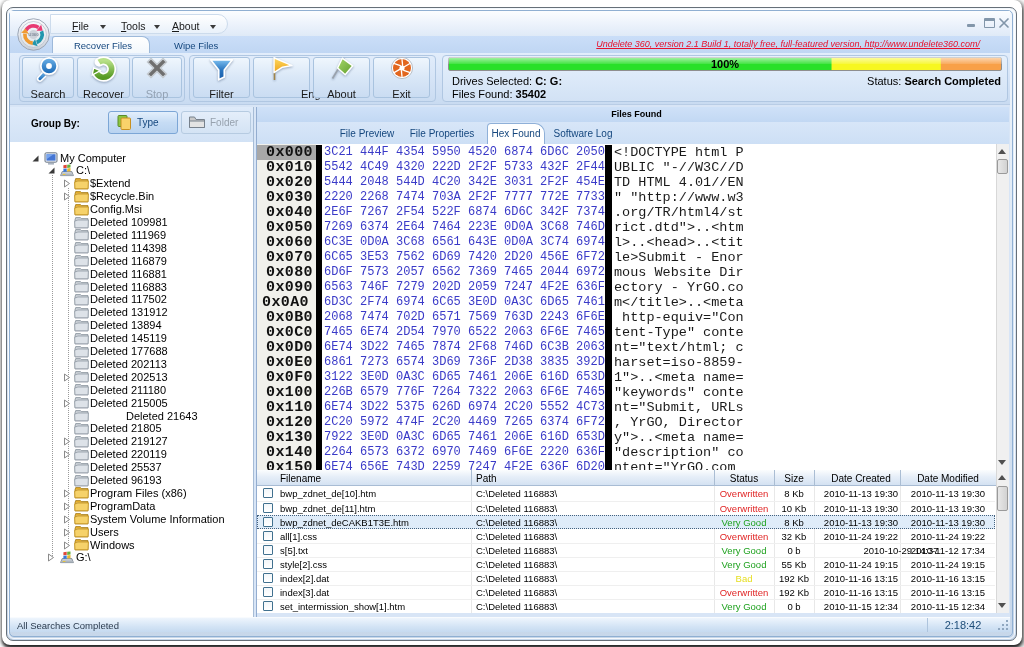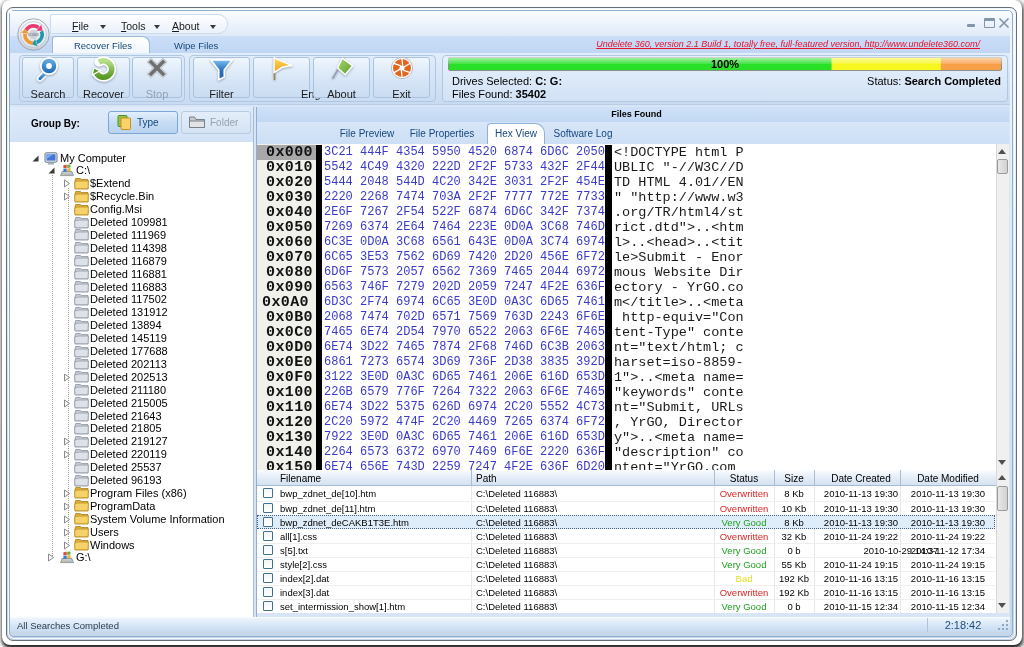--- a/index.html
+++ b/index.html
@@ -307,21 +307,21 @@
     <path d="M1 2.8 L1 10.8 L14 10.8 L14 1.6 L7.5 1.6 L6.3 0.4 L1.8 0.4 Z" fill="#c4cad1" stroke="#848e98" stroke-width="0.8"></path>
     <rect x="2.2" y="2.8" width="10.6" height="7" fill="#f2f5f8"></rect>
     <path d="M0.6 4.2 L4 3 L14.4 3 L14 10.8 L1 10.8 Z" fill="#dde2e8" stroke="#8f99a3" stroke-width="0.8"></path>
   </svg>
 <div class="a" style="left:90px;top:396.6px;font-size:11px;white-space:nowrap;">Deleted 215005</div>
 <svg class="a" style="left:74px;top:410.0px" width="15" height="12" viewBox="0 0 15 12">
     <path d="M1 2.8 L1 10.8 L14 10.8 L14 1.6 L7.5 1.6 L6.3 0.4 L1.8 0.4 Z" fill="#c4cad1" stroke="#848e98" stroke-width="0.8"></path>
     <rect x="2.2" y="2.8" width="10.6" height="7" fill="#f2f5f8"></rect>
     <path d="M0.6 4.2 L4 3 L14.4 3 L14 10.8 L1 10.8 Z" fill="#dde2e8" stroke="#8f99a3" stroke-width="0.8"></path>
   </svg>
-<div class="a" style="left:90px;top:409.5px;font-size:11px;white-space:nowrap;">Deleted 21643</div>
+<div class="a" style="left:90px;top:409.5px;font-size:11px;white-space:nowrap;padding-left:36px;">Deleted 21643</div>
 <svg class="a" style="left:74px;top:422.9px" width="15" height="12" viewBox="0 0 15 12">
     <path d="M1 2.8 L1 10.8 L14 10.8 L14 1.6 L7.5 1.6 L6.3 0.4 L1.8 0.4 Z" fill="#c4cad1" stroke="#848e98" stroke-width="0.8"></path>
     <rect x="2.2" y="2.8" width="10.6" height="7" fill="#f2f5f8"></rect>
     <path d="M0.6 4.2 L4 3 L14.4 3 L14 10.8 L1 10.8 Z" fill="#dde2e8" stroke="#8f99a3" stroke-width="0.8"></path>
   </svg>
 <div class="a" style="left:90px;top:422.4px;font-size:11px;white-space:nowrap;">Deleted 21805</div>
 <svg class="a" style="left:63px;top:437.3px" width="8" height="9" viewBox="0 0 8 9">
     <path d="M1.5 1 L6.5 4.5 L1.5 8 Z" fill="#fff" stroke="#8a8a8a" stroke-width="1"></path>
   </svg>
 <svg class="a" style="left:74px;top:435.8px" width="15" height="12" viewBox="0 0 15 12">
@@ -412,21 +412,21 @@
   </svg>
 <div class="a" style="left:76px;top:551.4px;font-size:11px;white-space:nowrap;">G:\</div>
 <div class="a" style="left:256px;top:107px;width:1px;height:510px;background:#93add0;"></div>
 <div class="a" style="left:257px;top:107px;width:752px;height:15px;background:linear-gradient(180deg,#cfe1f8,#c2d8f3);"></div>
 <div class="a" style="left:257px;top:109px;width:752px;text-align:center;font-weight:bold;font-size:9px;text-indent:7px;">Files Found</div>
 <div class="a" style="left:257px;top:122px;width:752px;height:22px;background:linear-gradient(180deg,#d8e6f8,#cddff5);"></div>
 <div class="a" style="left:487px;top:123px;width:58px;height:21px;background:#fff;border:1px solid #8fb0d8;border-bottom:none;border-radius:4px 10px 0 0;"></div>
 <div class="a nav" style="left:263px;top:128px;width:62px;text-align:center;font-size:15px;white-space:nowrap;margin-top:15px;">Deleted Files</div>
 <div class="a nav" style="left:338px;top:128px;width:58px;text-align:center;font-size:10px;white-space:nowrap;">File Preview</div>
 <div class="a nav" style="left:406px;top:128px;width:72px;text-align:center;font-size:10px;white-space:nowrap;">File Properties</div>
-<div class="a nav" style="left:489px;top:128px;width:54px;text-align:center;font-size:10px;white-space:nowrap;">Hex View</div>
+<div class="a nav" style="left:489px;top:128px;width:54px;text-align:center;font-size:10px;white-space:nowrap;">Hex Found</div>
 <div class="a nav" style="left:552px;top:128px;width:62px;text-align:center;font-size:10px;white-space:nowrap;">Software Log</div>
 <div class="a" style="left:257px;top:144px;width:752px;height:326px;background:#fff;"></div>
 <div class="a" style="left:257px;top:144px;width:59px;height:326px;background:#f1f1ec;border-right:0;"></div>
 <div class="a" style="left:257px;top:145px;width:59px;height:15px;background:#a8a8a8;"></div>
 <div class="a" style="left:316px;top:145px;width:6px;height:325px;background:#000;"></div>
 <div class="a" style="left:605px;top:145px;width:7px;height:325px;background:#000;"></div>
 <div class="a mono" style="left:258px;top:145px;width:55px;height:15px;line-height:15px;text-align:right;font-size:15px;font-weight:bold;letter-spacing:0.4px;color:#111;">0x000</div>
 <div class="a mono" style="left:324px;top:145px;height:15px;line-height:15px;font-size:12px;color:#3a3ac8;white-space:pre;">3C21 444F 4354 5950 4520 6874 6D6C 2050</div>
 <div class="a mono" style="left:614px;top:145px;height:15px;line-height:15px;font-size:13.5px;color:#1a1a1a;white-space:pre;">&lt;!DOCTYPE html P</div>
 <div class="a mono" style="left:258px;top:160px;width:55px;height:15px;line-height:15px;text-align:right;font-size:15px;font-weight:bold;letter-spacing:0.4px;color:#111;">0x010</div>

